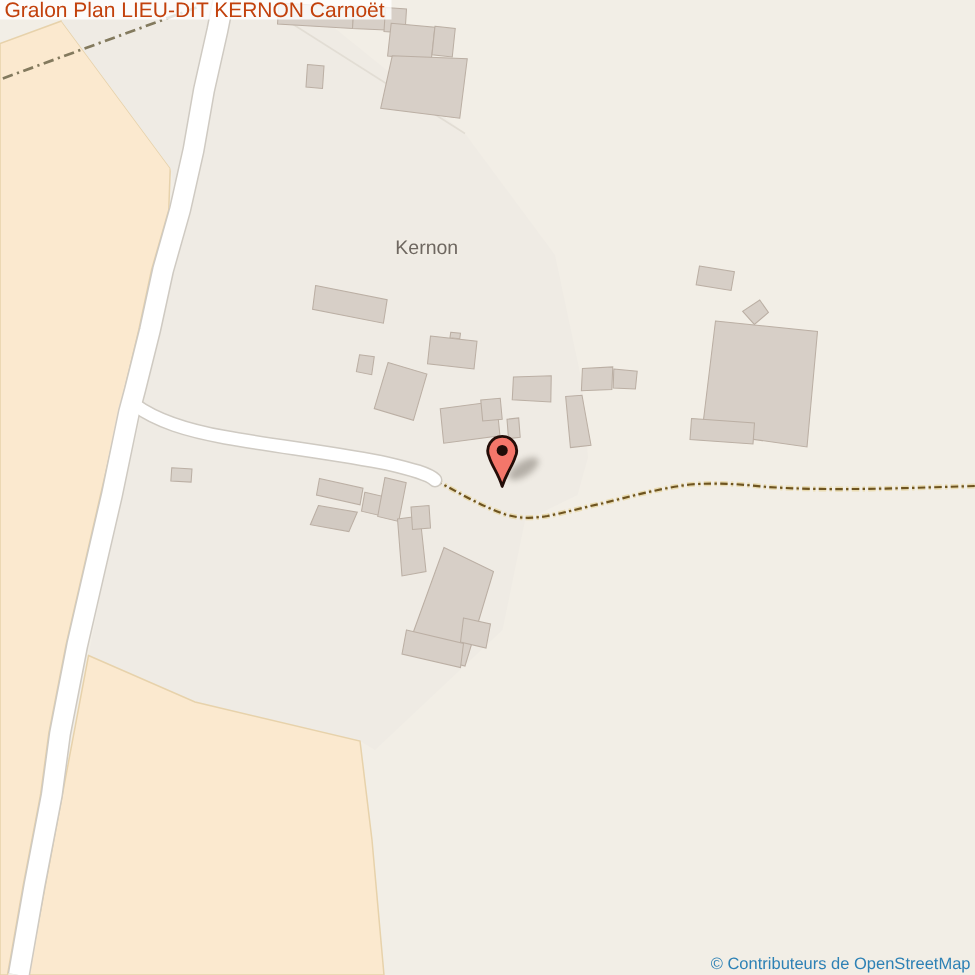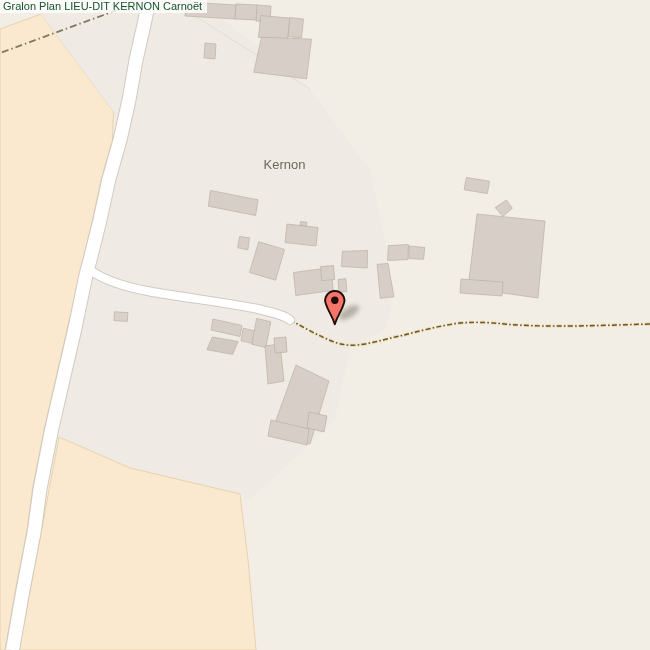--- a/index.html
+++ b/index.html
@@ -1,17 +1,17 @@
 <!DOCTYPE html>
 <html><head>
 <meta charset="utf-8">
 <style>
   html,body{margin:0;padding:0;}
   #map{position:relative;width:650px;height:650px;overflow:hidden;background:#f2eee6;font-family:"Liberation Sans",sans-serif;}
-  #title{position:absolute;left:0;top:0;background:rgba(255,255,255,0.8);color:#14532d;font-size:11px;line-height:13px;padding:0 5px 0 3px;white-space:nowrap;z-index:5;text-align:right;}
+  #title{position:absolute;left:0;top:0;background:rgba(255,255,255,0.8);color:#c2410c;font-size:14px;line-height:13px;padding:0 5px 0 3px;white-space:nowrap;z-index:5;text-align:right;}
   #attrib{position:absolute;right:3px;bottom:1px;color:#2d81b5;font-size:11px;line-height:12px;z-index:5;}
 </style>
 </head>
 <body>
 <div id="map">
 <svg width="650" height="650" viewBox="0 0 650 650">
 <defs>
   <filter id="blur2" x="-50%" y="-50%" width="200%" height="200%">
           <feGaussianBlur stdDeviation="2.2"></feGaussianBlur>
         </filter>
@@ -115,13 +115,14 @@
 <ellipse cx="349" cy="312.5" rx="11.5" ry="5" transform="rotate(-33 349 312.5)" fill="#6e675e" opacity="0.45" filter="url(#blur2)"></ellipse>
 
 <path d="M334.8,324.3 C332,315 328,311 326.1,304.6 A9.6,9.6 0 1 1 343.5,304.6 C341.6,311 337.6,315 334.8,324.3 Z" fill="#f4766a" stroke="#230d08" stroke-width="1.9" stroke-linejoin="round"></path>
 
 <circle cx="334.8" cy="300.3" r="3.7" fill="#200c08"></circle>
 </svg>
 
 
 <div id="title">Gralon Plan LIEU-DIT KERNON Carnoët</div>
 
+<div id="attrib">© Contributeurs de OpenStreetMap</div>
 </div>
 
 </body></html>

